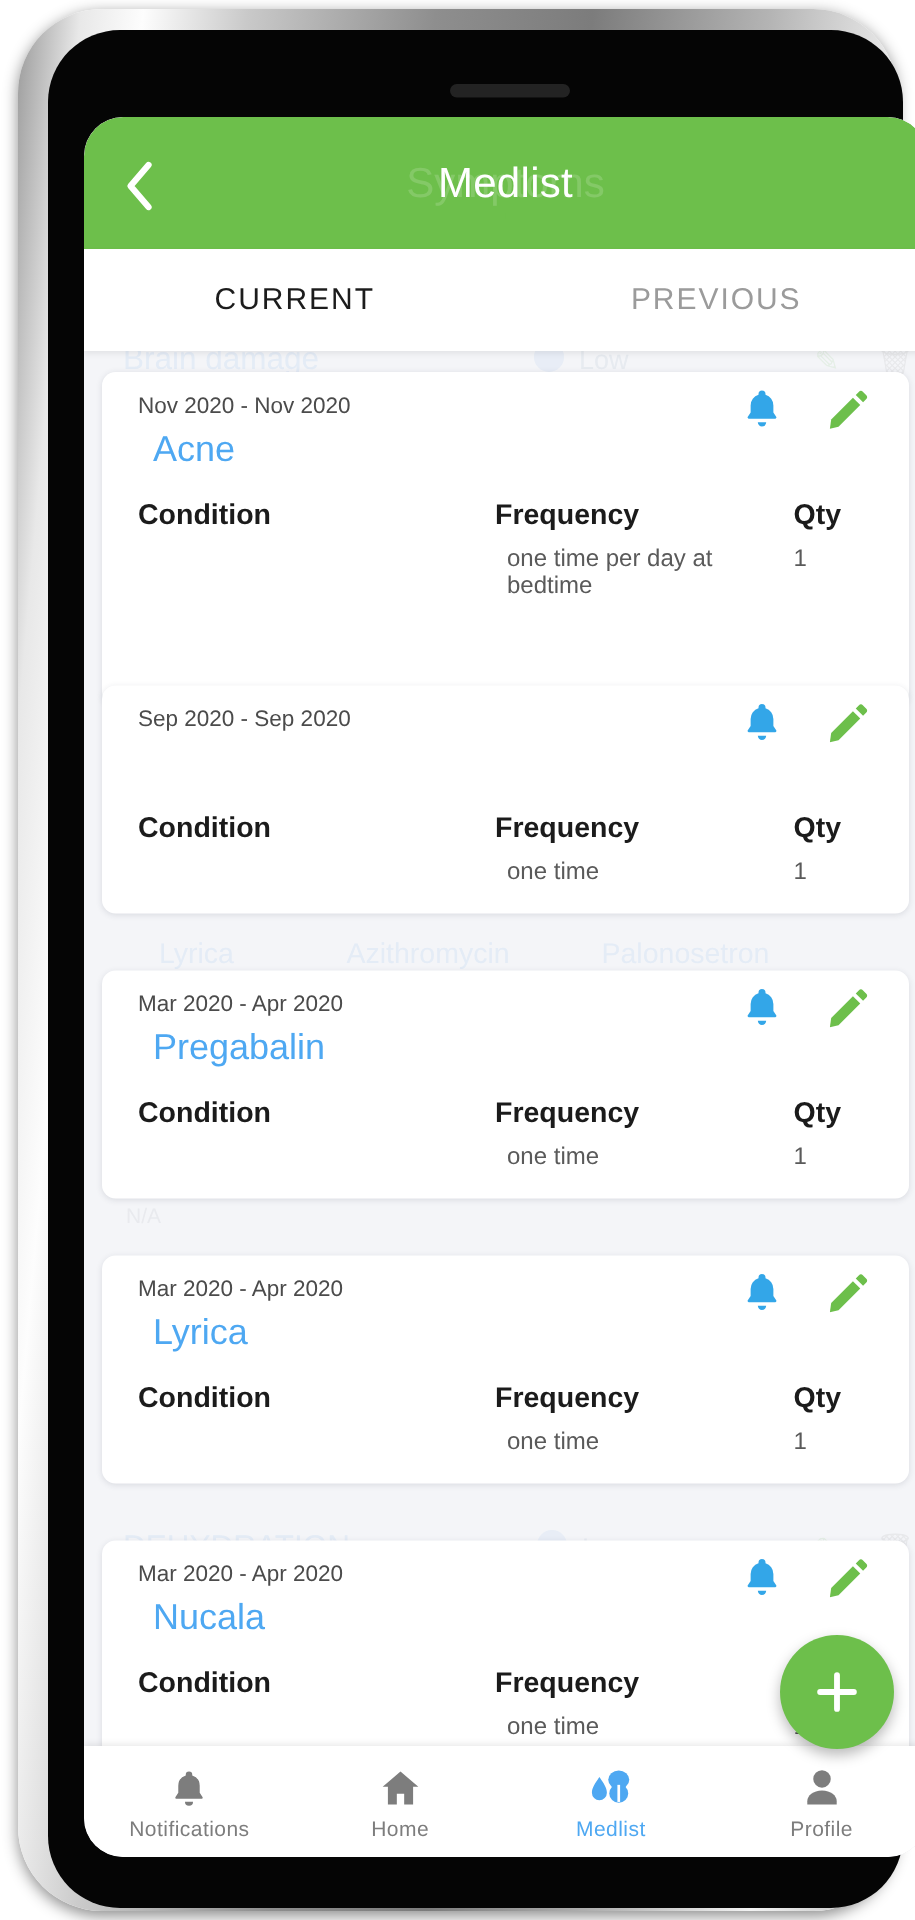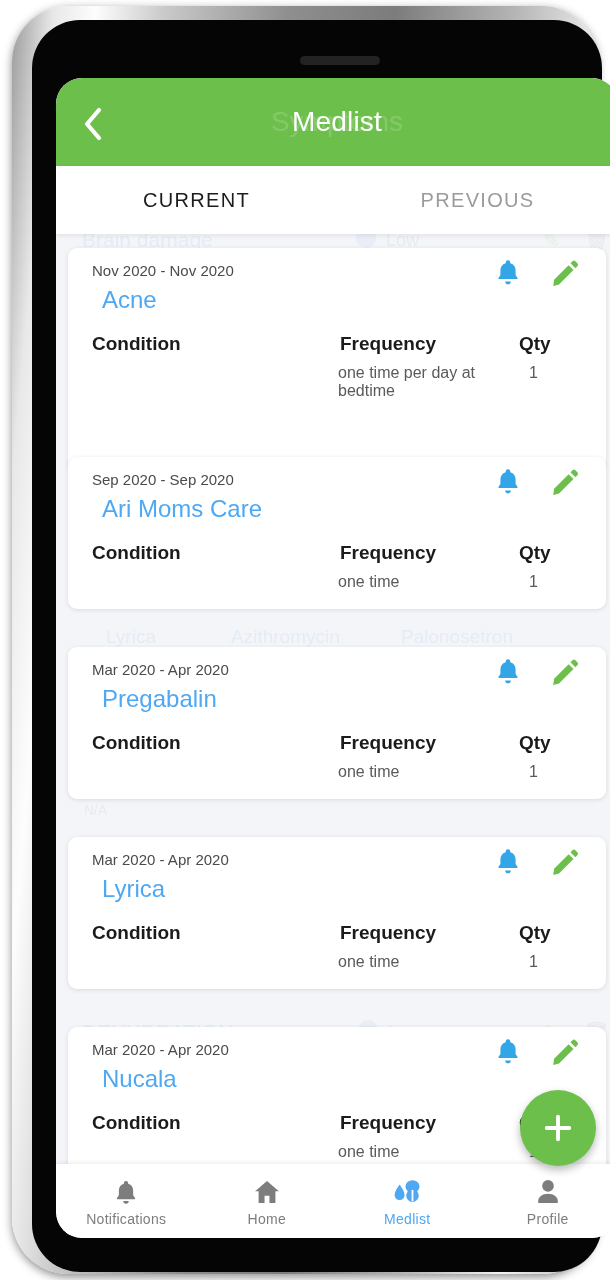--- a/index.html
+++ b/index.html
@@ -111,21 +111,21 @@
   .card-drug{
     position:absolute; left:24px; top:38px;
     font-size:24px; color:#4ea8f2; white-space:nowrap;margin-left:10px;
   }
   .col-head{
     position:absolute; font-size:19px; font-weight:bold; color:#1b1b1b; white-space:nowrap;
   }
   .col-val{
     position:absolute; font-size:16px; color:#5a5a5a;
   }
-  .h-cond{ left:24px; }  .h-freq{ left:272px; } .h-qty{ left:451px; }
+  .h-cond{ left:24px; }  .h-freq{ left:262px; } .h-qty{ left:461px; }
   .v-cond{ left:24px; width:230px; } .v-freq{ left:270px; width:175px; } .v-qty{ left:461px; }
 
   
   #fab{
     position:absolute; right:22px; bottom:72px; width:76px; height:76px;
     border-radius:50%; background:#6dbf4b; z-index:9; cursor:pointer;
     box-shadow:0 4px 9px rgba(0,0,0,.28);
     display:flex; align-items:center; justify-content:center;
   }
   #fab svg{ display:block; }
@@ -234,21 +234,20 @@
                 <path d="M12 2a2 2 0 0 1 2 2v.4a6.5 6.5 0 0 1 4.5 6.2v4l1.6 2.4a.7.7 0 0 1-.6 1.1H4.5a.7.7 0 0 1-.6-1.1L5.5 14.6v-4A6.5 6.5 0 0 1 10 4.4V4a2 2 0 0 1 2-2z"></path>
                 <path d="M9.6 20.1h4.8a2.4 2.4 0 0 1-4.8 0z"></path>
               </svg>
           </div>
           <div class="card-pencil">
             <svg width="30" height="30" viewBox="0 0 24 24" fill="#6dbf4b">
                 <path d="M3.3 17.3 14.9 5.7l3.9 3.9L7.2 21.2 2.6 22.3z"></path>
                 <path d="M16.4 4.2 18 2.6a1.6 1.6 0 0 1 2.3 0l1.6 1.6a1.6 1.6 0 0 1 0 2.3l-1.6 1.6z"></path>
               </svg>
           </div>
-          <div class="card-drug">Ari Moms Care</div>
           <div class="col-head h-cond" style="top:85px;">Condition</div>
           <div class="col-head h-freq" style="top:85px;">Frequency</div>
           <div class="col-head h-qty" style="top:85px;">Qty</div>
           <div class="col-val v-cond" style="top:116px;"></div>
           <div class="col-val v-freq" style="top:116px;">one time</div>
           <div class="col-val v-qty" style="top:116px;">1</div>
         </div>
 
         <div class="med-card" style="top:413px; height:152px;">
           <div class="card-dates">Mar 2020 - Apr 2020</div>

